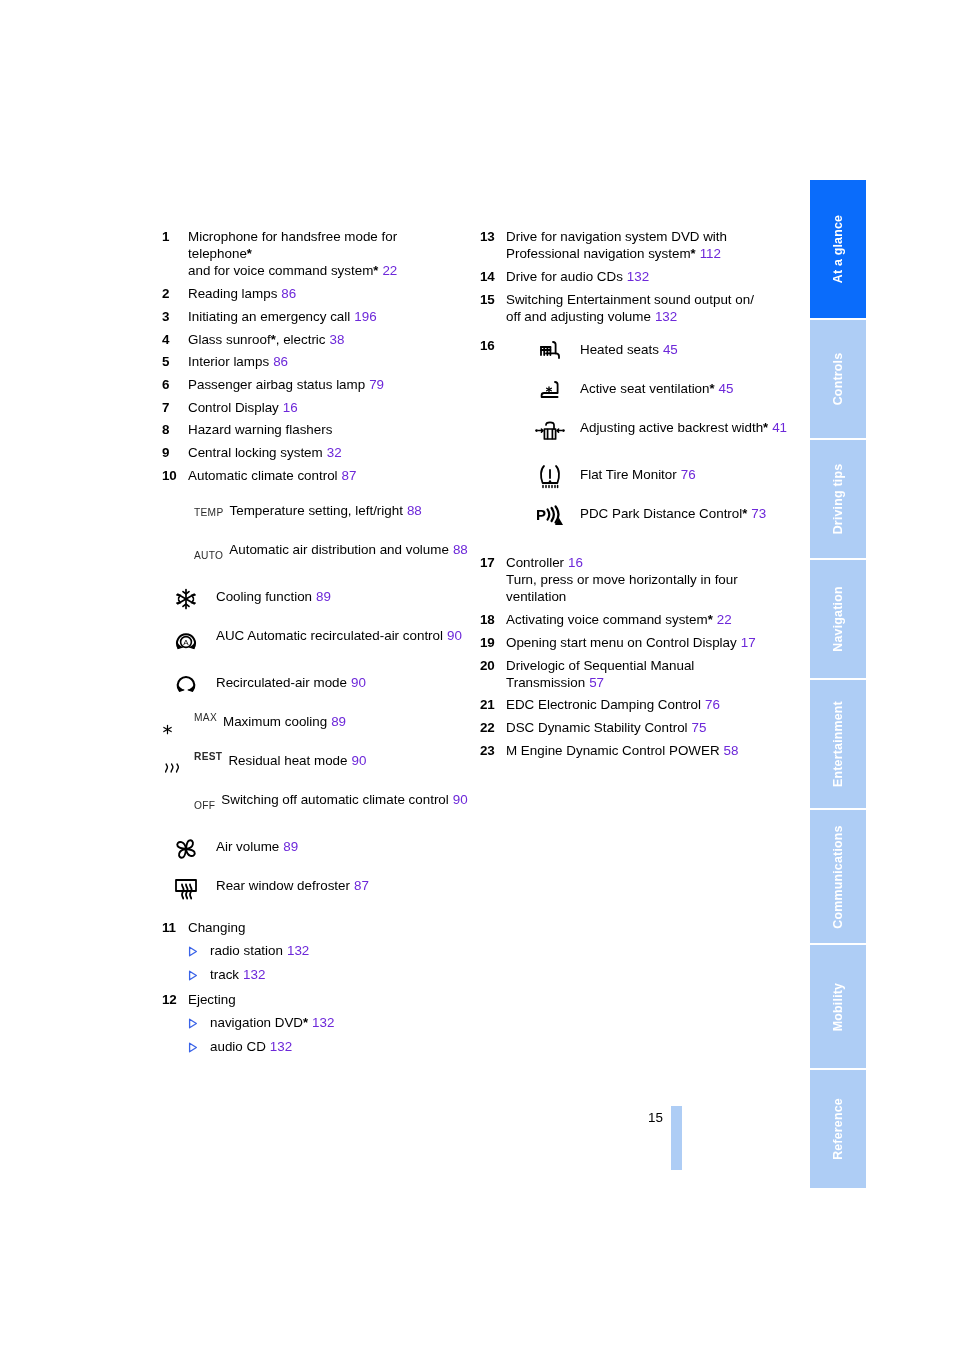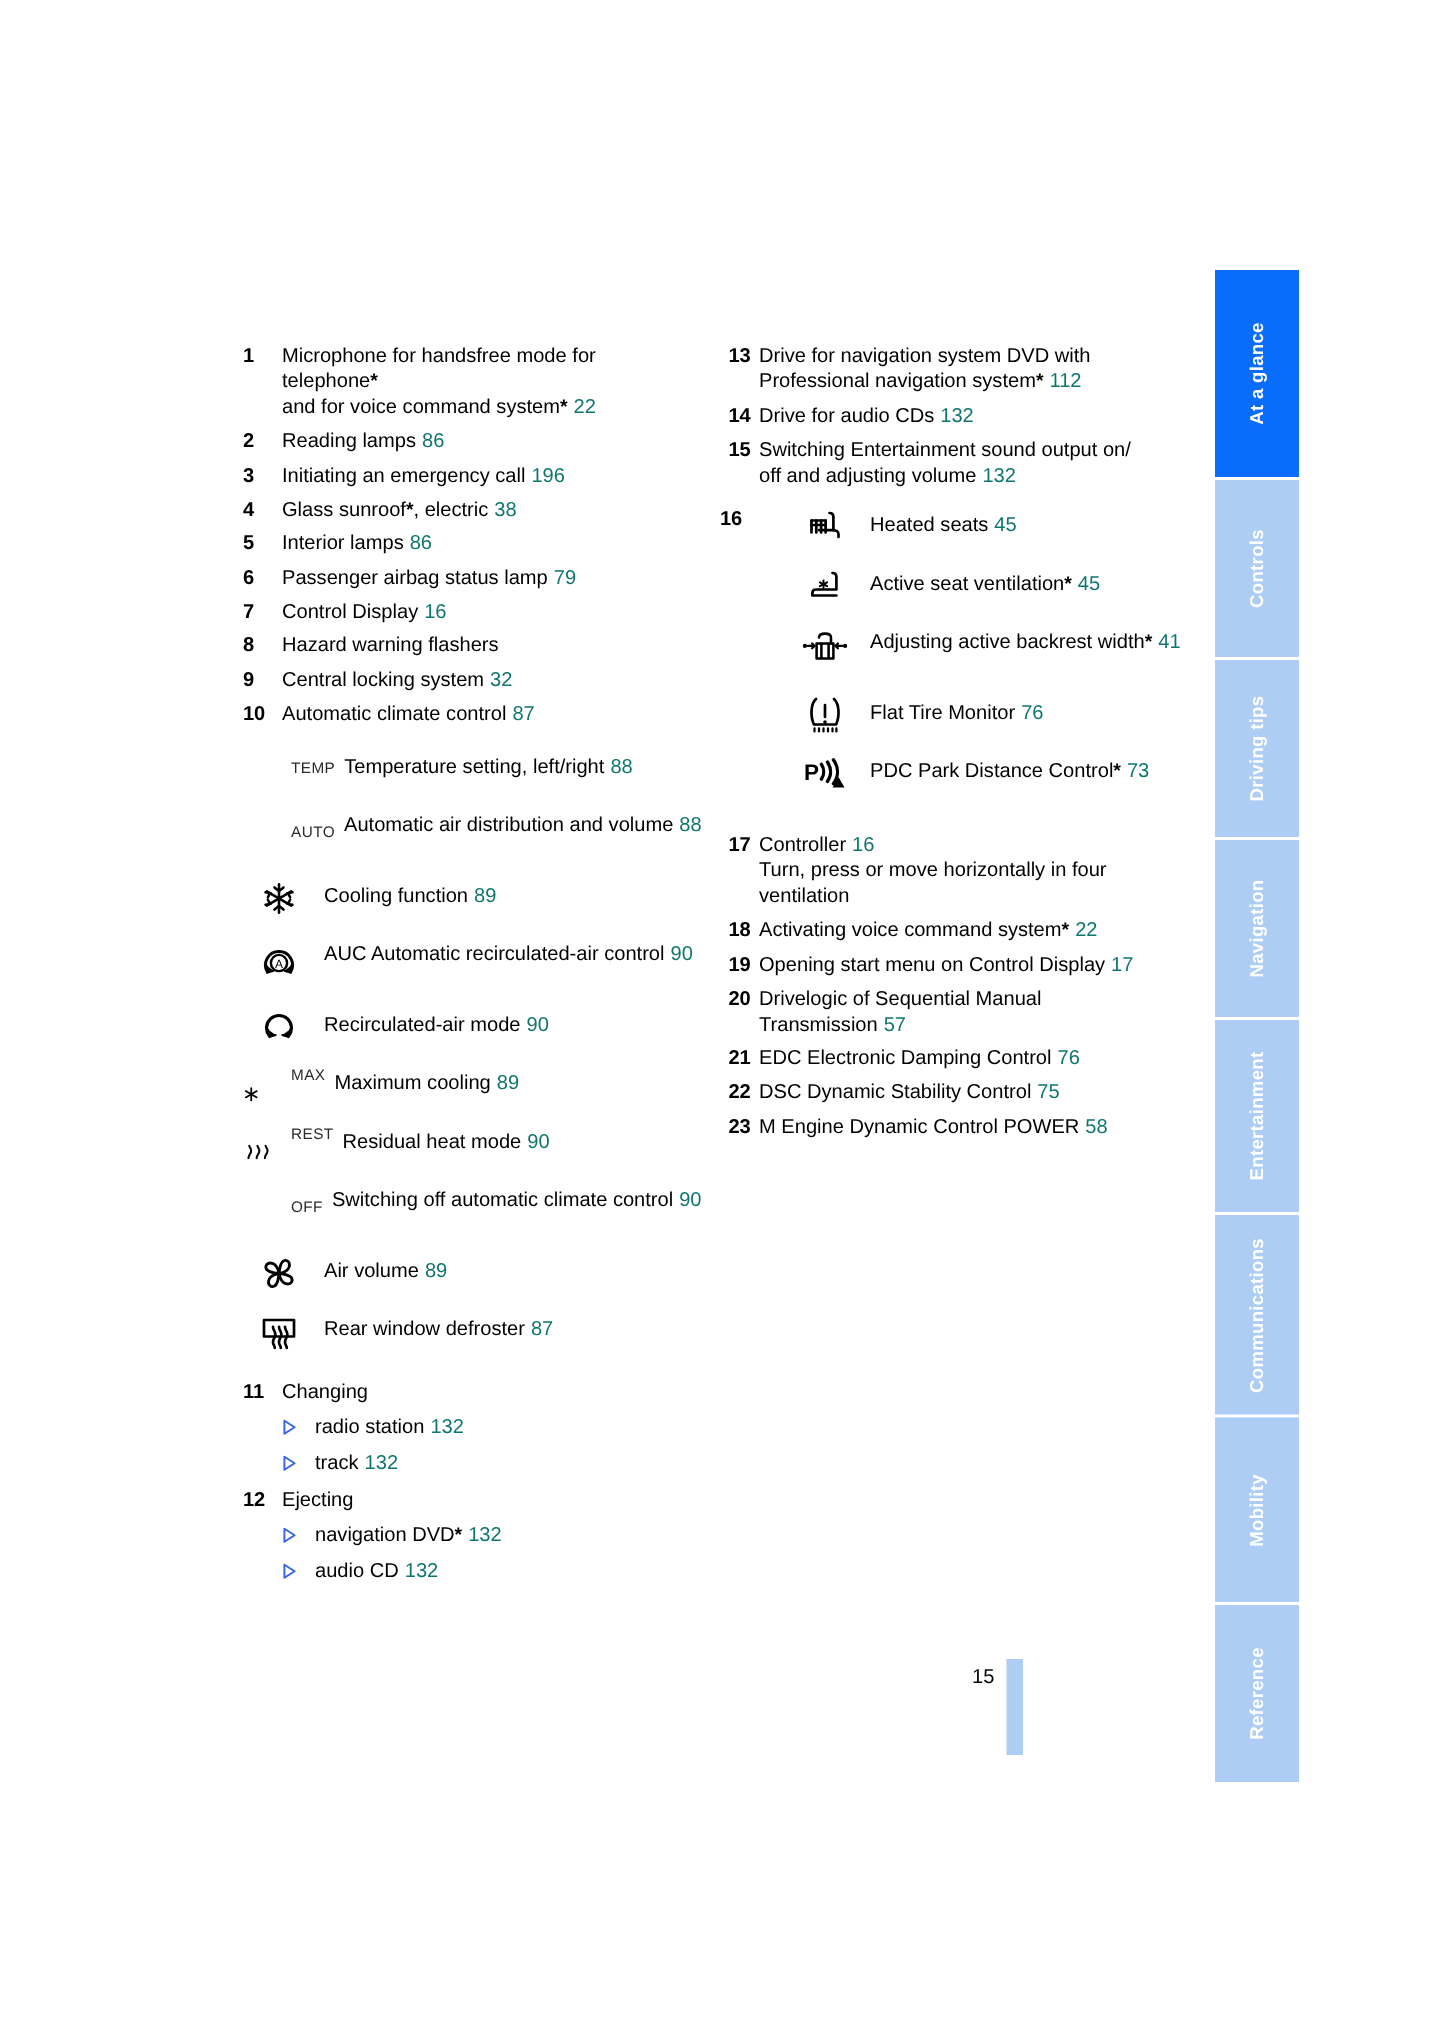--- a/index.html
+++ b/index.html
@@ -28,24 +28,24 @@
     font-size:13.4px;
     line-height:17.2px;
   }
   .num {
     flex:0 0 26px;
     font-weight:bold;
     text-align:left;
     font-size:13.4px;
     letter-spacing:-0.1px;
   }
-  .num.r { text-align:center; }
+  .num.r { text-align:left; }
   .txt { flex:1 1 auto; }
 
-  .pg { color:#0f766e; margin-left:4px; white-space:nowrap; }
+  .pg { color:#6d28d9; margin-left:4px; white-space:nowrap; }
   .star { font-weight:bold; font-size:13px; }
 
   
   .iconlist { margin-top:14px; }
   .iconrow {
     display:flex;
     align-items:flex-start;
     margin-bottom:9px;
     font-size:13.4px;
     line-height:17.2px;
@@ -290,21 +290,21 @@
             </svg>
           </div>
         </div>
         <div class="label">
           <span>Maximum cooling</span><span class="pg">89</span>
         </div>
       </div>
 
       <div class="iconrow">
         <div class="glyph">
-          <div style="text-align:center;">
+          <div style="text-align:center;font-weight:bold;">
             <div class="txtglyph">REST</div>
             <svg width="20" height="10" viewBox="0 0 22 11" fill="none" stroke="#000" stroke-width="1.5" stroke-linecap="round" style="margin-top:1px;">
               <path d="M4 10 C4 7.5 6 7 6 4.5 C6 2.8 4.6 2 4.6 1"></path>
               <path d="M10 10 C10 7.5 12 7 12 4.5 C12 2.8 10.6 2 10.6 1"></path>
               <path d="M16 10 C16 7.5 18 7 18 4.5 C18 2.8 16.6 2 16.6 1"></path>
             </svg>
           </div>
         </div>
         <div class="label">
           <span>Residual heat mode</span><span class="pg">90</span>

